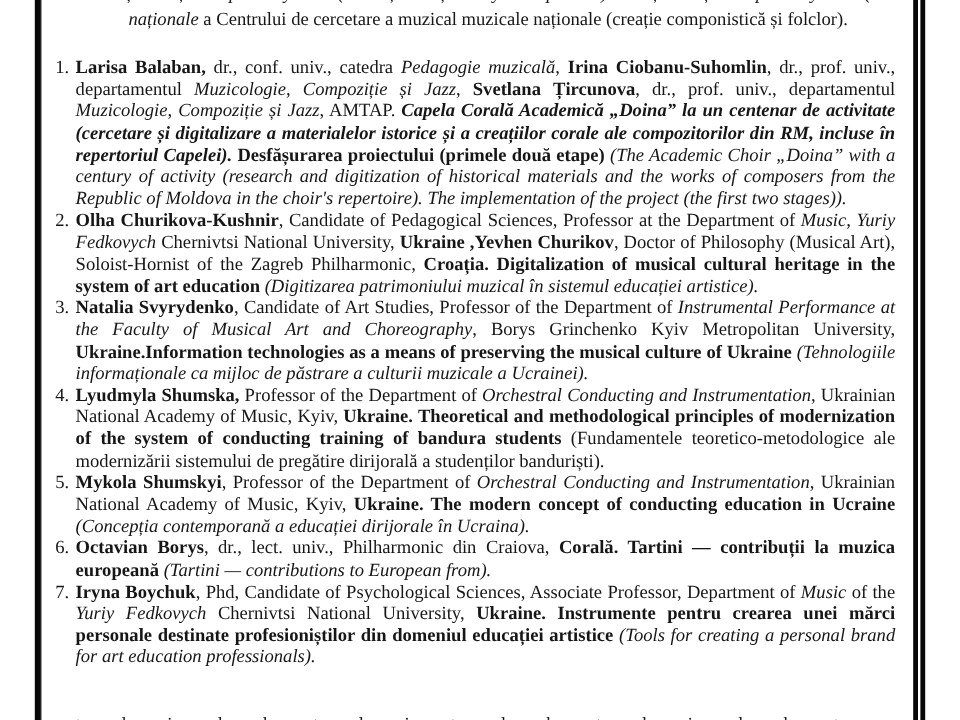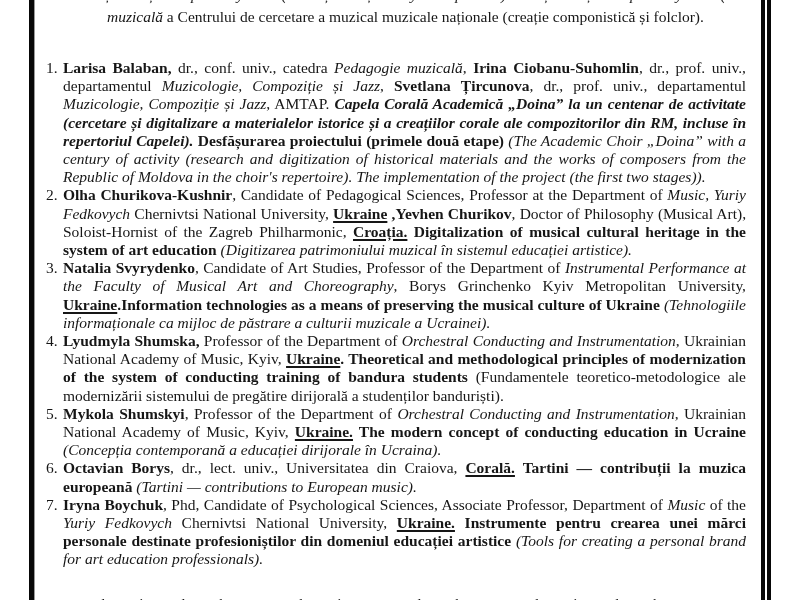--- a/index.html
+++ b/index.html
@@ -13,50 +13,50 @@
   .border-left{left:29px;width:5px;box-shadow:1px 0 0 #9a9a9a;}
   .border-right-inner{left:761px;width:4px;}
   .border-right-outer{left:767px;width:4px;}
   .content{position:absolute;left:45px;top:0;width:701px;height:600px;}
   .cutoff-strip{position:absolute;overflow:hidden;white-space:nowrap;color:#1d1d1d;}
   .cutoff-top{top:0;left:60px;width:640px;height:4px;}
   .cutoff-top .frag{display:block;margin-top:-14px;word-spacing:34px;font-style:italic;}
   .cutoff-bottom{top:596px;left:18px;width:660px;height:4px;}
   .cutoff-bottom .frag{display:block;margin-top:-1px;word-spacing:30px;}
   .intro{position:absolute;top:8px;left:62px;width:639px;}
-  .list{position:absolute;top:59px;left:0;width:701px;}
+  .list{position:absolute;top:48px;left:0;width:701px;}
   .item{
     text-align:justify;
     padding-left:18px;text-indent:-17px;
   }
   .num{display:inline-block;width:17px;text-indent:0;}
   .b{font-weight:bold;}
   .i{font-style:italic;}
-  .u{text-decoration:underline;text-decoration-thickness:1.5px;text-underline-offset:2px;}
+  .u{text-decoration-thickness:1.5px;text-underline-offset:2px;}
 </style>
 </head>
 <body>
 
 <div class="border border-left"></div>
 <div class="border border-right-inner"></div>
 <div class="border border-right-outer"></div>
 
 <div class="content">
   <div class="cutoff-strip cutoff-top">
     <span class="frag">ș ț p y ( ț ș y p ) ț ș p y ( ț ș y p ) ț ș</span>
   </div>
 
-  <div class="intro"><span class="i ">muzicală</span><span class=""> a Centrului de cercetare a muzical muzicale naționale (creație componistică și folclor).</span></div>
+  <div class="intro"><span class="i ">naționale</span><span class=""> a Centrului de cercetare a muzical muzicale naționale (creație componistică și folclor).</span></div>
 
   <div class="list">
       <div class="item"><span class="num">1.</span><span class="b ">Larisa Balaban,</span><span class=""> dr., conf. univ., catedra </span><span class="i ">Pedagogie muzicală</span><span class="">, </span><span class="b ">Irina Ciobanu-Suhomlin</span><span class="">, dr., prof. univ., departamentul </span><span class="i ">Muzicologie, Compoziție și Jazz</span><span class="">, </span><span class="b ">Svetlana Țircunova</span><span class="">, dr., prof. univ., departamentul </span><span class="i ">Muzicologie, Compoziție și Jazz</span><span class="">, AMTAP. </span><span class="b i ">Capela Corală Academică „Doina” la un centenar de activitate (cercetare și digitalizare a materialelor istorice și a creațiilor corale ale compozitorilor din RM, incluse în repertoriul Capelei).</span><span class="b "> </span><span class="b ">Desfășurarea proiectului (primele două etape)</span><span class=""> </span><span class="i ">(The Academic Choir „Doina” with a century of activity (research and digitization of historical materials and the works of composers from the Republic of Moldova in the choir's repertoire). The implementation of the project (the first two stages)).</span></div>
       <div class="item"><span class="num">2.</span><span class="b ">Olha Churikova-Kushnir</span><span class="">, Candidate of Pedagogical Sciences, Professor at the Department of </span><span class="i ">Music,</span><span class=""> </span><span class="i ">Yuriy Fedkovych</span><span class=""> Chernivtsi National University, </span><span class="b u">Ukraine</span><span class="b "> </span><span class="b ">,Yevhen Churikov</span><span class="">, Doctor of Philosophy (Musical Art), Soloist-Hornist of the Zagreb Philharmonic, </span><span class="b u">Croația.</span><span class="b "> </span><span class="b ">Digitalization of musical cultural heritage in the system of art education</span><span class=""> </span><span class="i ">(Digitizarea patrimoniului muzical în sistemul educației artistice).</span></div>
       <div class="item"><span class="num">3.</span><span class="b ">Natalia Svyrydenko</span><span class="">, Candidate of Art Studies, Professor of the Department of </span><span class="i ">Instrumental Performance at the Faculty of Musical Art and Choreography</span><span class="">, Borys Grinchenko Kyiv Metropolitan University, </span><span class="b u">Ukraine</span><span class="b ">.Information technologies as a means of preserving the musical culture of Ukraine</span><span class=""> </span><span class="i ">(Tehnologiile informaționale ca mijloc de păstrare a culturii muzicale a Ucrainei).</span></div>
       <div class="item"><span class="num">4.</span><span class="b ">Lyudmyla Shumska,</span><span class=""> Professor of the Department of </span><span class="i ">Orchestral Conducting and Instrumentation</span><span class="">, Ukrainian National Academy of Music, Kyiv, </span><span class="b u">Ukraine</span><span class="b ">. </span><span class="b ">Theoretical and methodological principles of modernization of the system of conducting training of bandura students</span><span class=""> (Fundamentele teoretico-metodologice ale modernizării sistemului de pregătire dirijorală a studenților banduriști).</span></div>
       <div class="item"><span class="num">5.</span><span class="b ">Mykola Shumskyi</span><span class="">, Professor of the Department of </span><span class="i ">Orchestral Conducting and Instrumentation</span><span class="">, Ukrainian National Academy of Music, Kyiv, </span><span class="b u">Ukraine.</span><span class="b "> </span><span class="b ">The modern concept of conducting education in Ucraine</span><span class=""> </span><span class="i ">(Concepția contemporană a educației dirijorale în Ucraina).</span></div>
-      <div class="item"><span class="num">6.</span><span class="b ">Octavian Borys</span><span class="">, dr., lect. univ., Universitatea din Craiova, </span><span class="b u">Corală.</span><span class="b "> </span><span class="b ">Tartini — contribuții la muzica europeană</span><span class=""> </span><span class="i ">(Tartini — contributions to European music).</span></div>
+      <div class="item"><span class="num">6.</span><span class="b ">Octavian Borys</span><span class="">, dr., lect. univ., Philharmonic din Craiova, </span><span class="b u">Corală.</span><span class="b "> </span><span class="b ">Tartini — contribuții la muzica europeană</span><span class=""> </span><span class="i ">(Tartini — contributions to European from).</span></div>
       <div class="item"><span class="num">7.</span><span class="b ">Iryna Boychuk</span><span class="">, Phd, Candidate of Psychological Sciences, Associate Professor, Department of </span><span class="i ">Music</span><span class=""> of the </span><span class="i ">Yuriy Fedkovych</span><span class=""> Chernivtsi National University, </span><span class="b u">Ukraine.</span><span class="b "> </span><span class="b ">Instrumente pentru crearea unei mărci personale destinate profesioniștilor din domeniul educației artistice</span><span class=""> </span><span class="i ">(Tools for creating a personal brand for art education professionals).</span></div>
     </div>
 
   <div class="cutoff-strip cutoff-bottom">
     <span class="frag">t l i d h t l i ț d h t l i d h t l i d h t l</span>
   </div>
 </div>
 
 </body></html>

